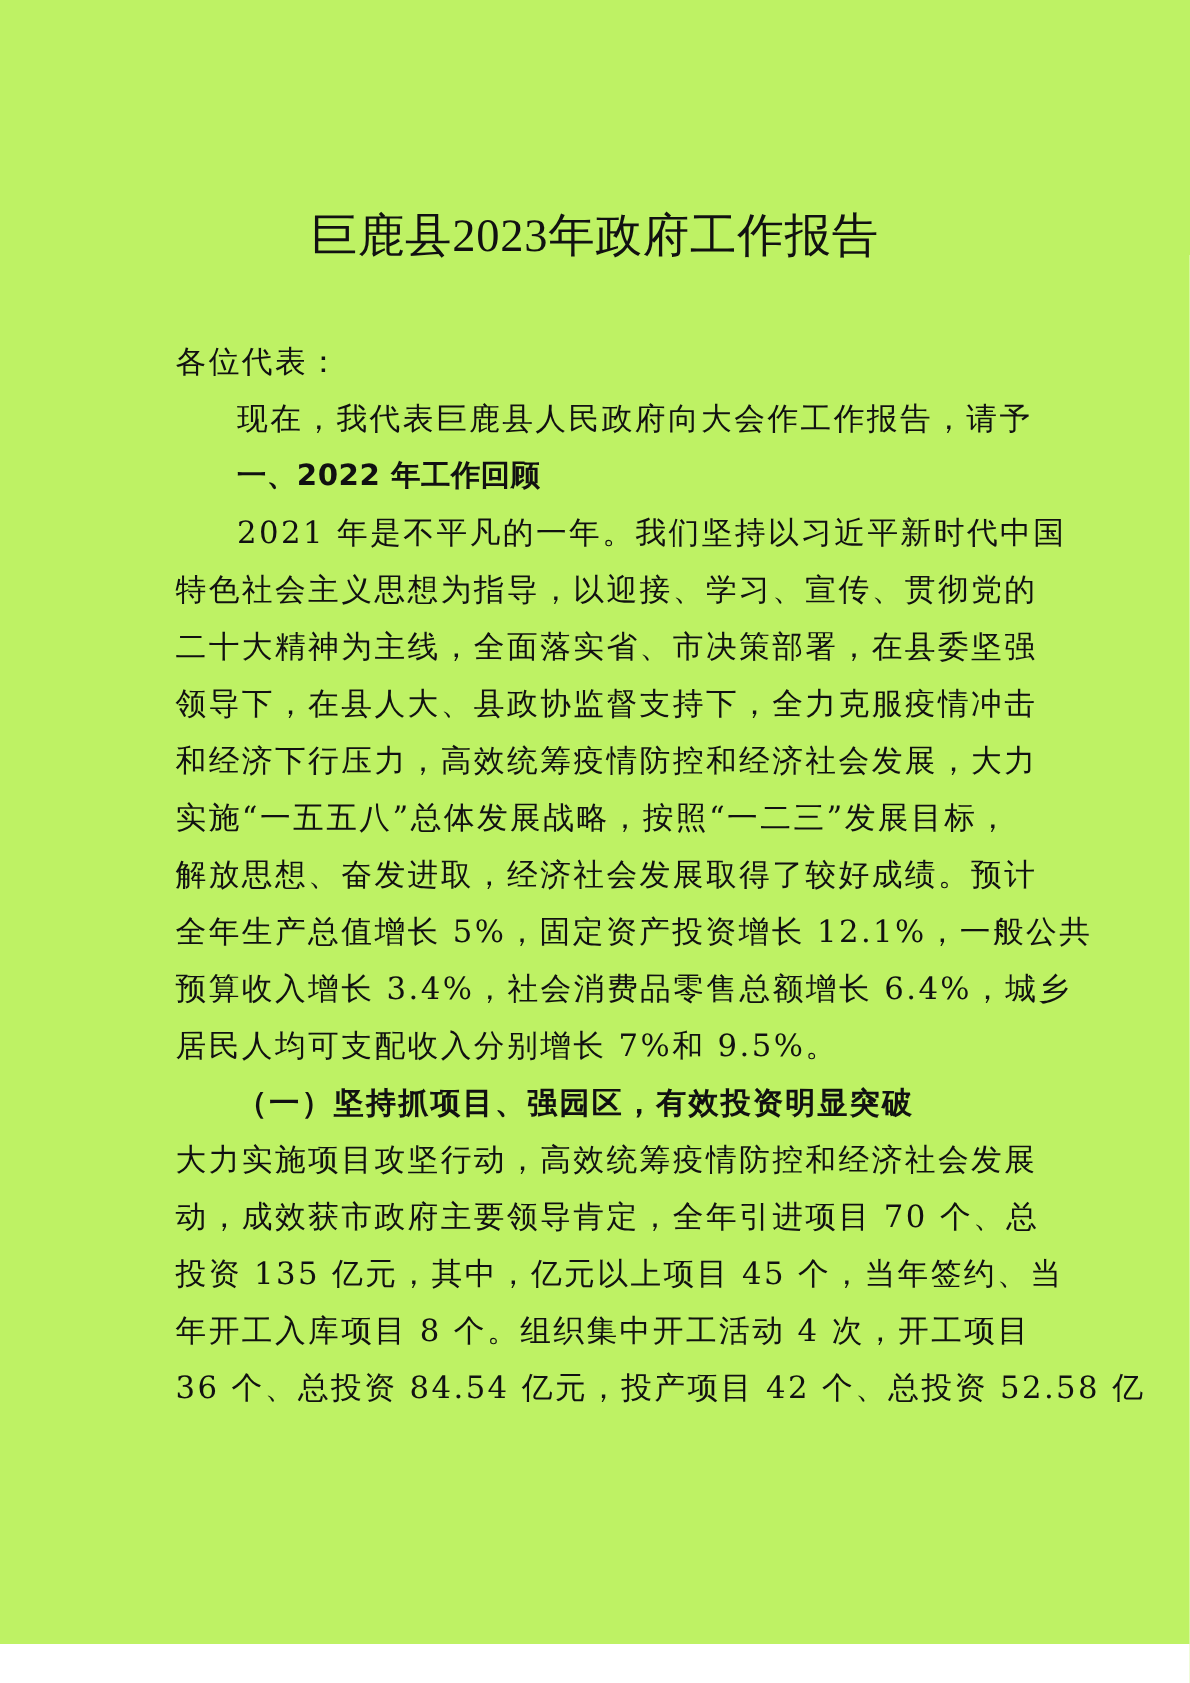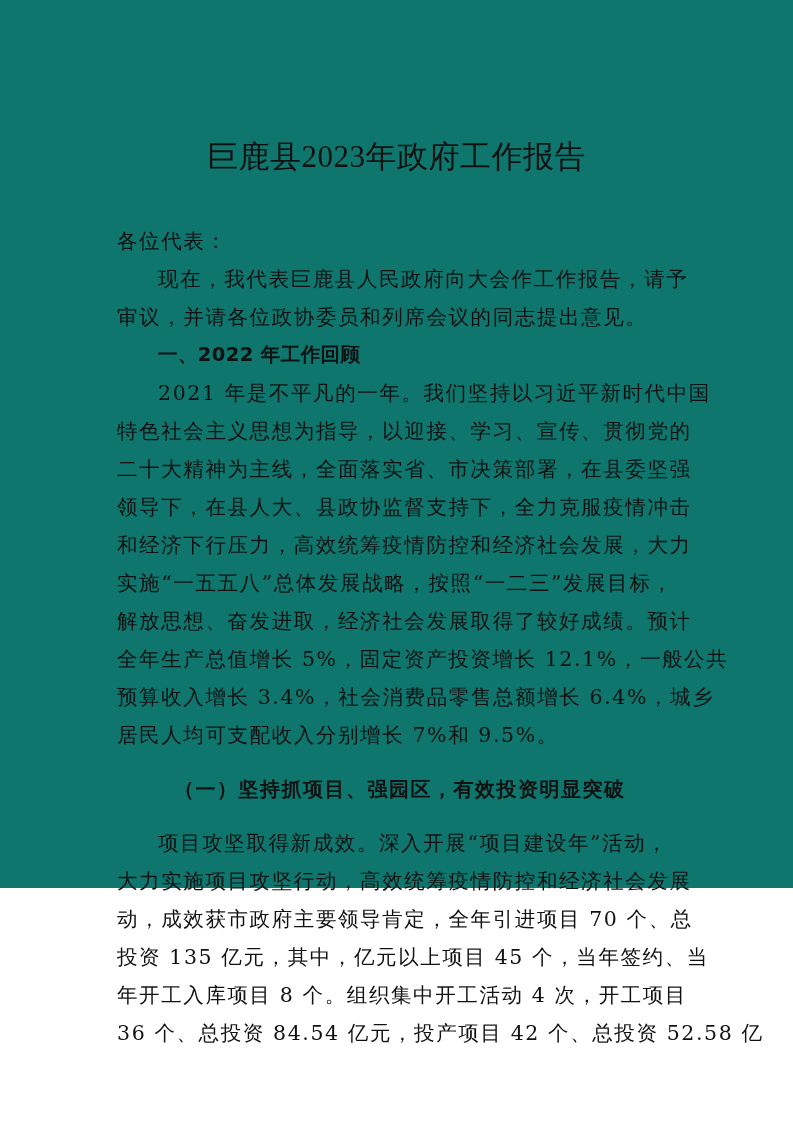--- a/index.html
+++ b/index.html
@@ -13,22 +13,22 @@
     position: relative;
     overflow: hidden;
     font-family: "DejaVu Serif", "Liberation Serif", serif;
     color: #111111;
   }
   .page {
     position: absolute;
     left: 0;
     top: 0;
     width: 793px;
-    height: 888px;
-    background: #0f766e;
+    height: 1096px;
+    background: #bef264;
   }
   .title {
     position: absolute;
     left: 0;
     width: 793px;
     top: 135px;
     text-align: center;
     font-family: "Liberation Serif", "DejaVu Serif", serif;
     font-size: 31px;
     line-height: 44px;
@@ -59,21 +59,21 @@
     margin: 0;
     text-indent: 41px;
     font-family: "DejaVu Sans", "Liberation Sans", sans-serif;
     font-weight: bold;
     font-size: 19.5px;
     letter-spacing: 0.4px;
     line-height: 38px;
     color: #111111;
   }
   .heading2 {
-    margin: 16px;
+    margin: 0;
     text-indent: 41px;
     font-family: "DejaVu Serif", "Liberation Serif", serif;
     font-weight: bold;
     font-size: 20px;
     letter-spacing: 1.5px;
     line-height: 38px;
   }
   .line {
     display: block;
     white-space: nowrap;
@@ -85,42 +85,40 @@
 <div class="page">
 
   <h1 class="title">巨鹿县2023年政府工作报告</h1>
 
   <div class="body">
 
     <p class="p">各位代表：</p>
 
     <div class="p">
       <span class="line indent">现在，我代表巨鹿县人民政府向大会作工作报告，请予</span>
-      <span class="line">审议，并请各位政协委员和列席会议的同志提出意见。</span>
     </div>
 
     <p class="heading1">一、2022 年工作回顾</p>
 
     <div class="p">
       <span class="line indent">2021 年是不平凡的一年。我们坚持以习近平新时代中国</span>
       <span class="line">特色社会主义思想为指导，以迎接、学习、宣传、贯彻党的</span>
       <span class="line">二十大精神为主线，全面落实省、市决策部署，在县委坚强</span>
       <span class="line">领导下，在县人大、县政协监督支持下，全力克服疫情冲击</span>
       <span class="line">和经济下行压力，高效统筹疫情防控和经济社会发展，大力</span>
       <span class="line">实施“一五五八”总体发展战略，按照“一二三”发展目标，</span>
       <span class="line">解放思想、奋发进取，经济社会发展取得了较好成绩。预计</span>
       <span class="line">全年生产总值增长 5%，固定资产投资增长 12.1%，一般公共</span>
       <span class="line">预算收入增长 3.4%，社会消费品零售总额增长 6.4%，城乡</span>
       <span class="line">居民人均可支配收入分别增长 7%和 9.5%。</span>
     </div>
 
     <p class="heading2">（一）坚持抓项目、强园区，有效投资明显突破</p>
 
     <div class="p">
-      <span class="line indent">项目攻坚取得新成效。深入开展“项目建设年”活动，</span>
       <span class="line">大力实施项目攻坚行动，高效统筹疫情防控和经济社会发展</span>
       <span class="line">动，成效获市政府主要领导肯定，全年引进项目 70 个、总</span>
       <span class="line">投资 135 亿元，其中，亿元以上项目 45 个，当年签约、当</span>
       <span class="line">年开工入库项目 8 个。组织集中开工活动 4 次，开工项目</span>
       <span class="line">36 个、总投资 84.54 亿元，投产项目 42 个、总投资 52.58 亿</span>
     </div>
 
   </div>
 </div>
 

